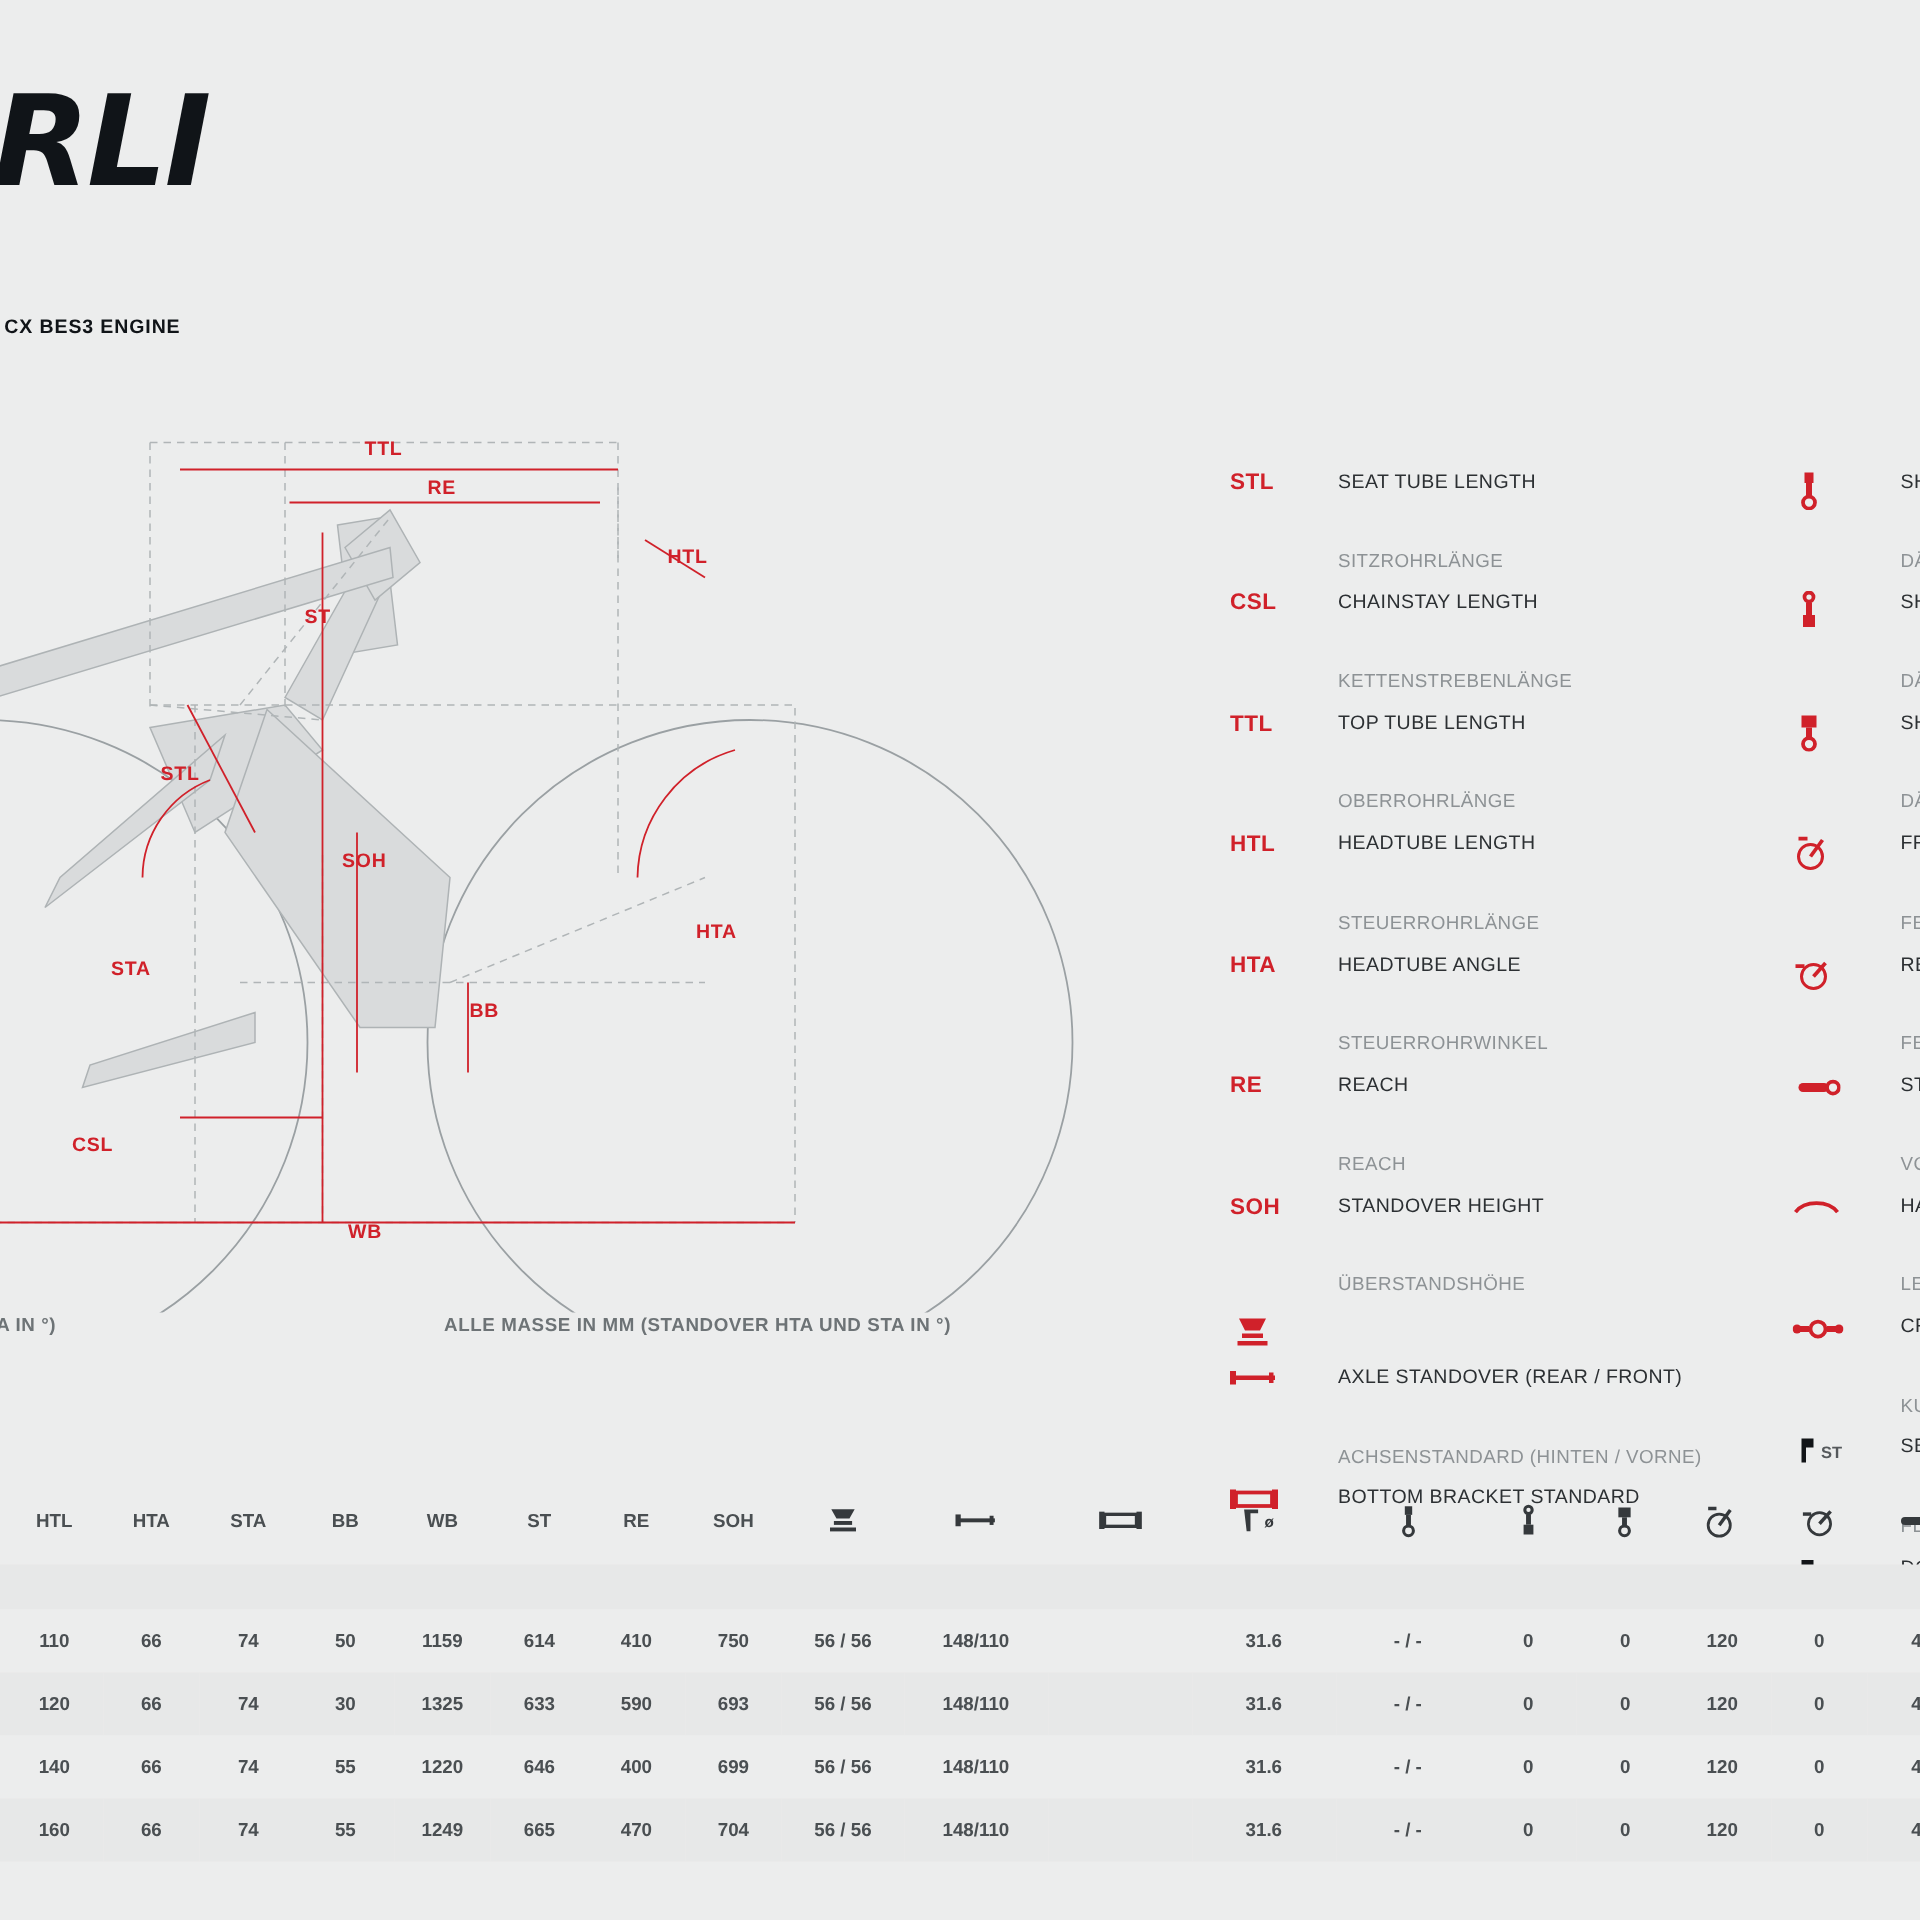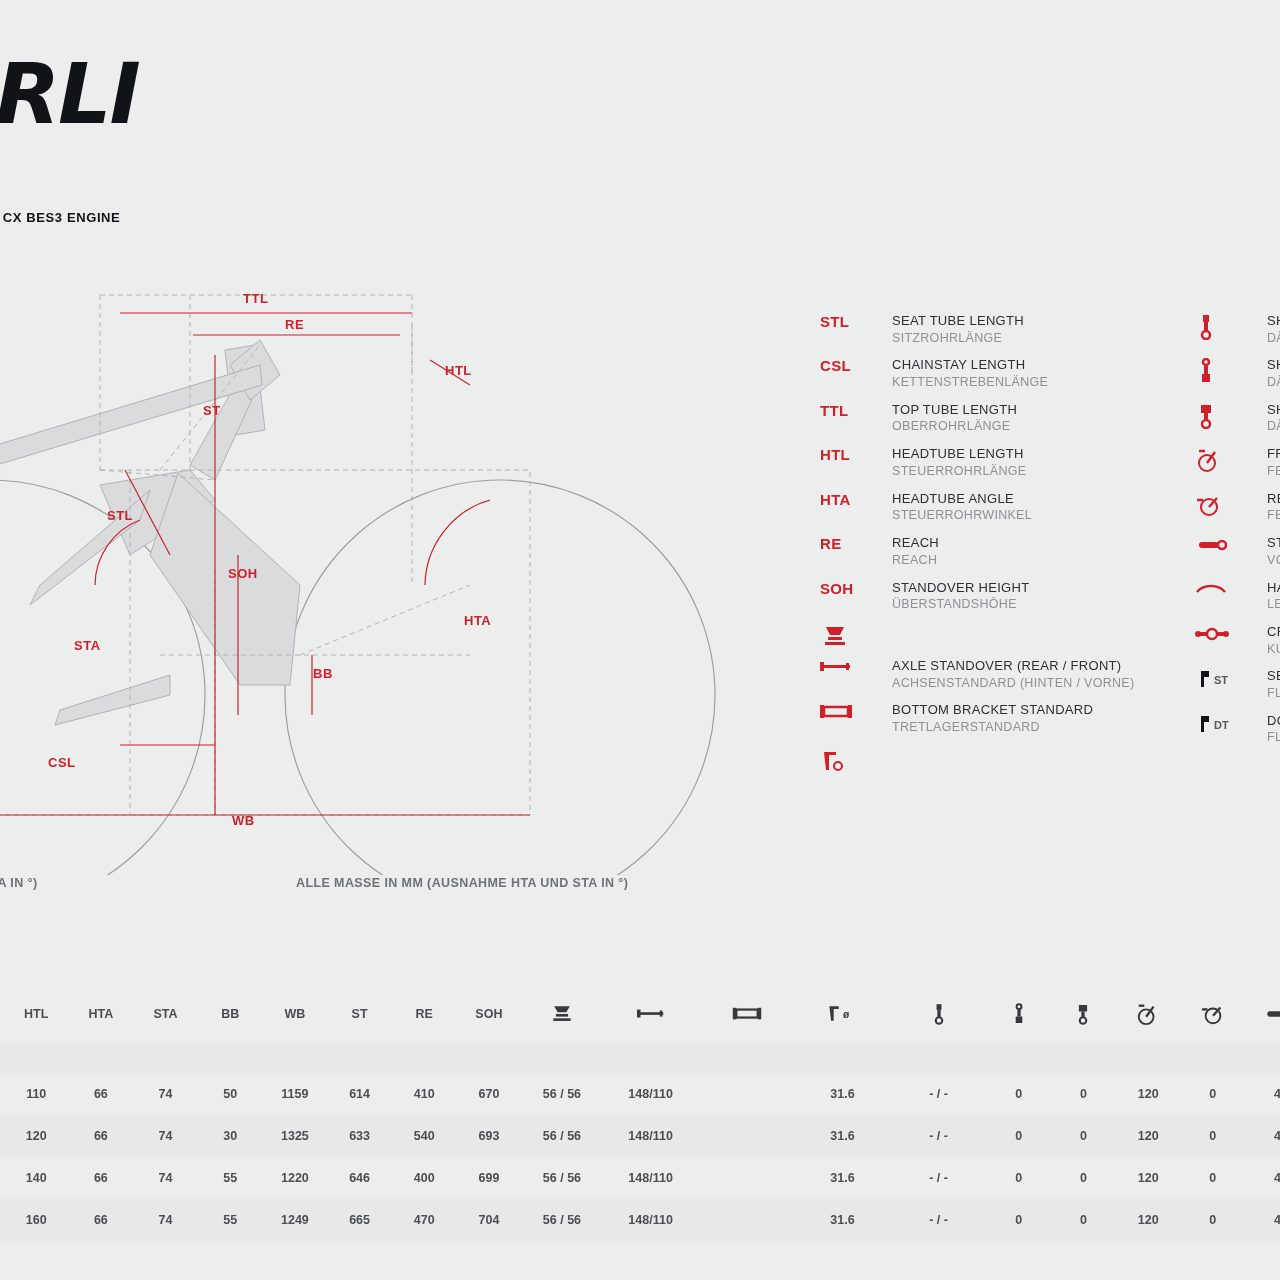--- a/index.html
+++ b/index.html
@@ -51,21 +51,21 @@
     letter-spacing:.3px;padding-top:1px;
   }
   .legend-ico{
     width:72px;flex:0 0 72px;display:flex;align-items:center;justify-content:flex-start;
     padding-top:2px;
   }
   .legend-text .t1{
     font-size:13px;font-weight:normal;color:#2c3033;letter-spacing:.3px;line-height:1.35;
   }
   .legend-text .t2{
-    font-size:12.5px;color:#8d9295;letter-spacing:.3px;line-height:1.35;
+    font-size:12.5px;color:#8d9295;letter-spacing:.3px;line-height:1.35;margin-top:36px;
   }
 
   
   .table-wrap{
     position:absolute;left:0;top:985px;width:1280px;
   }
   table{border-collapse:collapse;width:1400px;margin-left:-90px;}
   th,td{
     text-align:center;font-size:12.5px;color:#4a4f52;
     padding:0;height:42px;font-weight:bold;
@@ -141,21 +141,21 @@
     <text x="464" y="370">HTA</text>
     <text x="74" y="395">STA</text>
     <text x="313" y="423">BB</text>
     <text x="48" y="512">CSL</text>
     <text x="232" y="570">WB</text>
   </g>
 </svg>
 </div>
 
 <div class="note note-en">TA AND STA IN °)</div>
-<div class="note note-de">ALLE MASSE IN MM (AUSNAHME HTA UND STA IN °)</div>
+<div class="note note-de">ALLE MASSE IN MM (STANDOVER HTA UND STA IN °)</div>
 
 <div class="legend">
 
   <div class="legend-row">
     <div class="legend-key">STL</div>
     <div class="legend-text">
       <div class="t1">SEAT TUBE LENGTH</div>
       <div class="t2">SITZROHRLÄNGE</div>
     </div>
   </div>
@@ -486,42 +486,42 @@
 
     <tr>
       <td></td>
       <td>110</td>
       <td>66</td>
       <td>74</td>
       <td>50</td>
       <td>1159</td>
       <td>614</td>
       <td>410</td>
-      <td>670</td>
+      <td>750</td>
       <td>56 / 56</td>
       <td>148/110</td>
       <td></td>
       <td>31.6</td>
       <td>- / -</td>
       <td>0</td>
       <td>0</td>
       <td>120</td>
       <td>0</td>
       <td>4</td>
     </tr>
 
     <tr>
       <td></td>
       <td>120</td>
       <td>66</td>
       <td>74</td>
       <td>30</td>
       <td>1325</td>
       <td>633</td>
-      <td>540</td>
+      <td>590</td>
       <td>693</td>
       <td>56 / 56</td>
       <td>148/110</td>
       <td></td>
       <td>31.6</td>
       <td>- / -</td>
       <td>0</td>
       <td>0</td>
       <td>120</td>
       <td>0</td>

